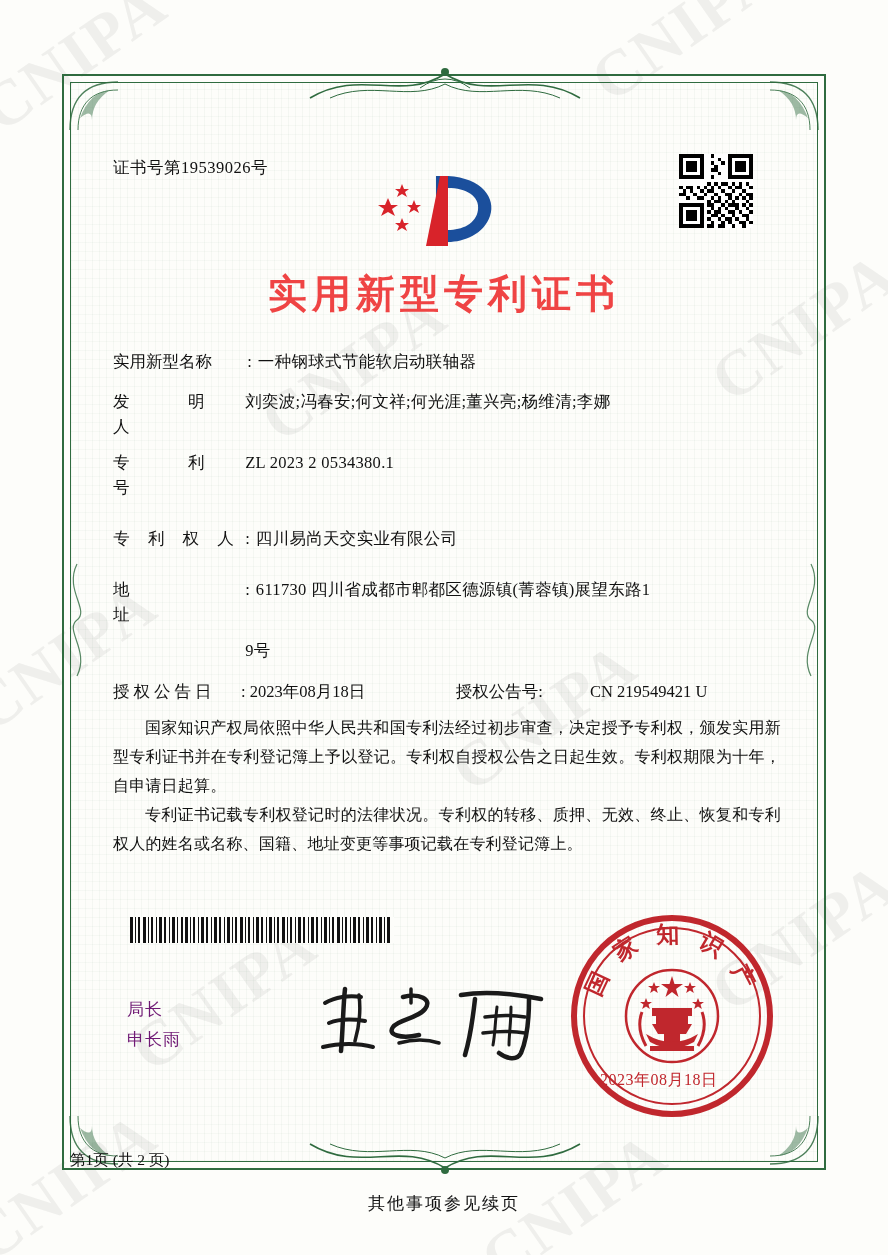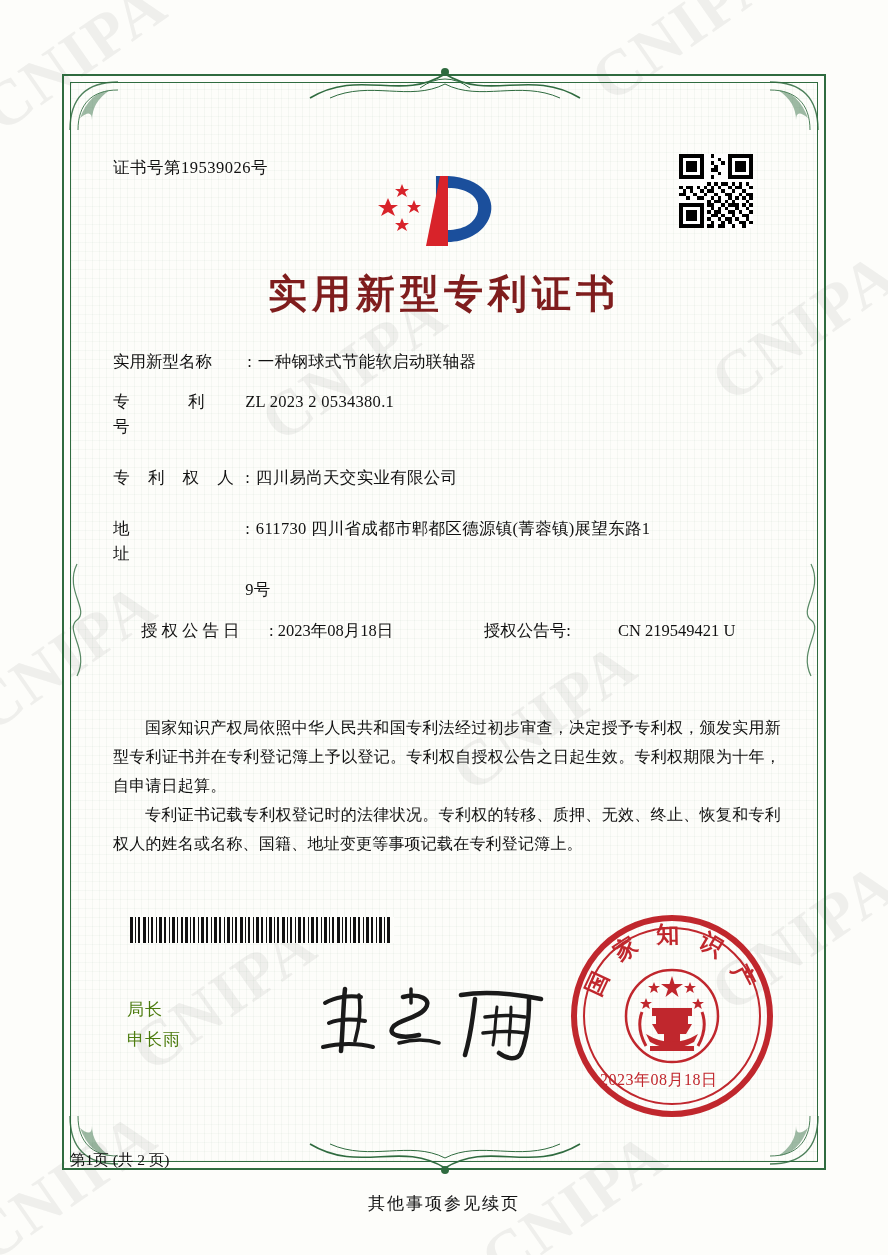--- a/index.html
+++ b/index.html
@@ -151,21 +151,21 @@
   .title {
     position: absolute;
     left: 0;
     top: 185px;
     width: 748px;
     text-align: center;
     font-family: Liberation Mono, monospace;
     font-weight: bold;
     font-size: 39px;
     letter-spacing: 5px;
-    color: #7f1d1d;
+    color: #ef4444;
   }
 
   .fields {
     position: absolute;
     left: 43px;
     top: 267px;
     width: 670px;
   }
   .frow {
     position: relative;
@@ -184,21 +184,21 @@
   .flabel.sp3 { letter-spacing: 4px; }
   .flabel.sp4 { letter-spacing: 7px; text-align: center; }
   .fvalue2 {
     display: inline-block;
     vertical-align: top;
     letter-spacing: 0.3px;
   }
   .frow.tight { margin-bottom: 11px; }
   .frow.gap { margin-bottom: 26px; }
 
-  .row-split { position: relative; font-size: 16.5px; color:#111;margin-left:28px; }
+  .row-split { position: relative; font-size: 16.5px; color:#111; }
   .row-split .lbl-a { display:inline-block; width:128px; letter-spacing: 4px;}
   .row-split .val-a { display:inline-block; width: 202px; }
   .row-split .lbl-b { display:inline-block; width: 130px; letter-spacing: 0px;}
   .row-split .val-b { display:inline-block; }
 
   .para {
     position: absolute;
     left: 43px;
     width: 668px;
     font-size: 16px;
@@ -219,21 +219,21 @@
     height: 26px;
   }
 
   .sig-block {
     position: absolute;
     left: 57px;
     top: 913px;
     font-size: 17px;
     line-height: 30px;
     letter-spacing: 1px;
-    color: #4d7c0f;
+    color: #701a75;
   }
 
   .handwriting {
     position: absolute;
     left: 245px;
     top: 895px;
     width: 250px;
     height: 90px;
     color: #1a1a1a;
   }
@@ -463,20 +463,24 @@
     <div class="title">实用新型专利证书</div>
 
     <div class="fields">
 
       <div class="frow">
         <span class="flabel">实用新型名称</span>
         <span style="margin:0 2px;">:</span>
         <span class="fvalue2">一种钢球式节能软启动联轴器</span>
       </div>
 
+      <div class="frow tight">
+        <span class="flabel sp2">发　明　人</span>
+        <span class="fvalue2">刘奕波;冯春安;何文祥;何光涯;董兴亮;杨维清;李娜</span>
+      </div>
 
       <div class="frow gap">
         <span class="flabel sp2">专　利　号</span>
         <span class="fvalue2">ZL 2023 2 0534380.1</span>
       </div>
 
 
       <div class="frow gap">
         <span class="flabel sp4">专 利 权 人</span>
         <span style="margin-right:2px;">:</span>

